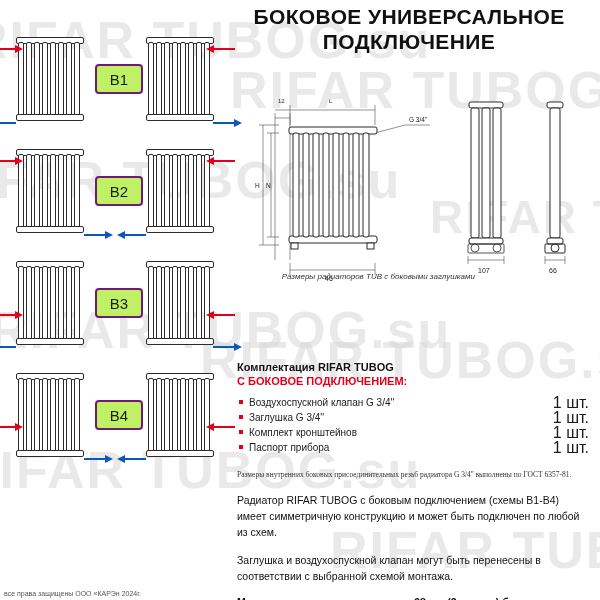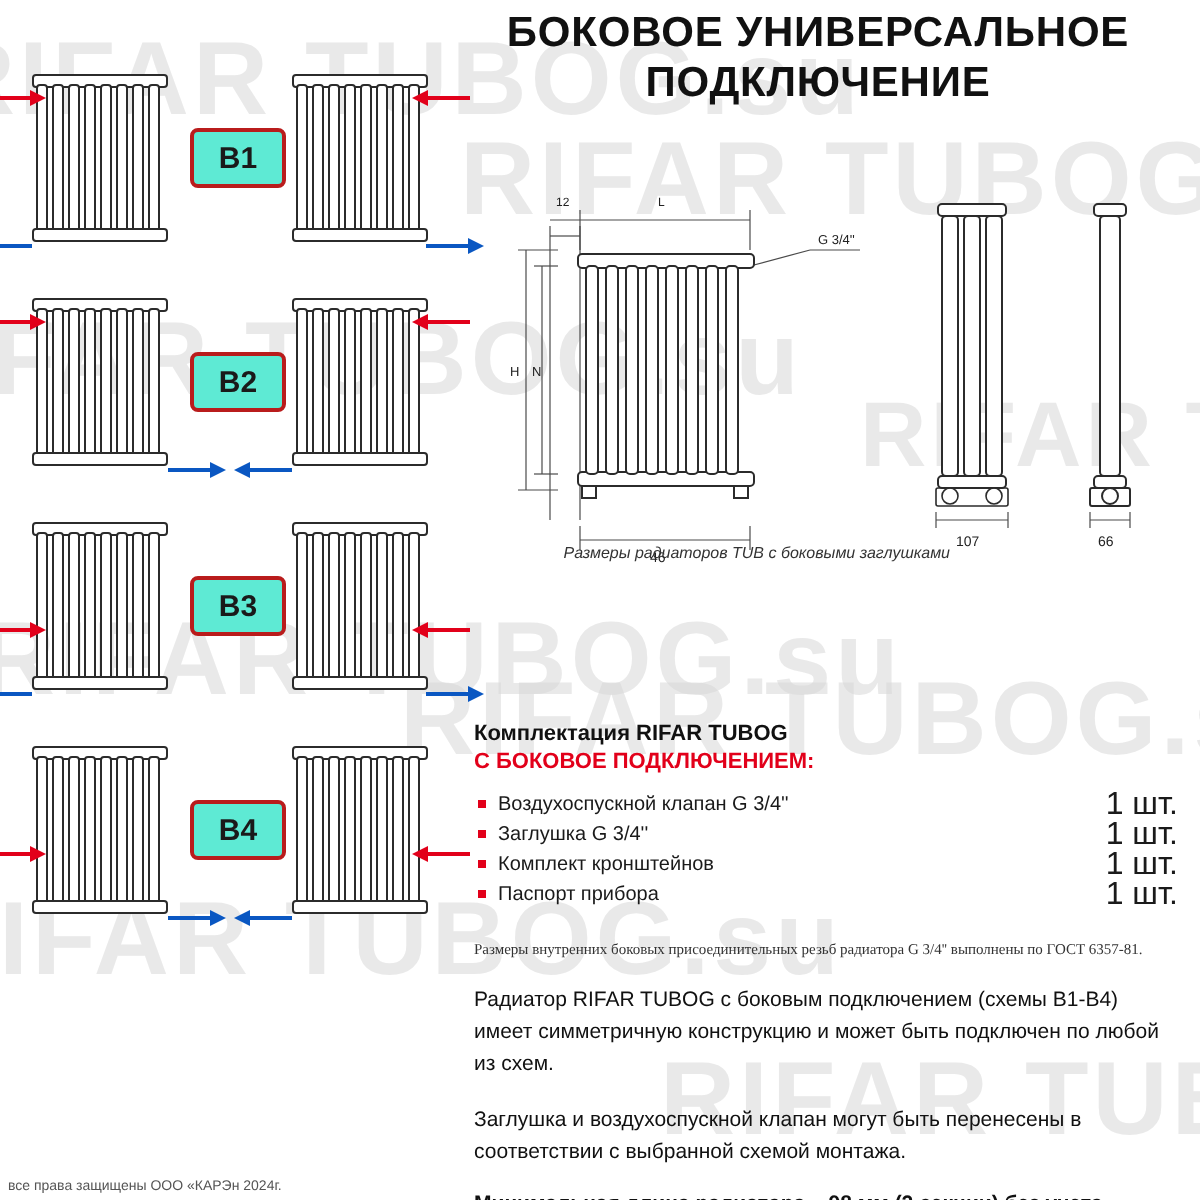--- a/index.html
+++ b/index.html
@@ -67,23 +67,23 @@
   .rad .cap{
     position:absolute;left:-2px;width:66px;height:5px;
     border:1px solid #2b2b2b;background:#fff;border-radius:2px;
   }
   .rad .cap.top{top:1px;}
   .rad .cap.bot{top:78px;}
 
   .label-box{
     position:absolute;left:95px;top:34px;
     width:44px;height:26px;
-    border:2px solid #b91c1c;border-radius:4px;
-    background:#5eead4;
-    font-size:15px;font-weight:bold;
+    border:2px solid #701a75;border-radius:4px;
+    background:#bef264;
+    font-size:15px;font-weight:normal;
     display:flex;align-items:center;justify-content:center;
   }
 
   
   .arrow{position:absolute;height:2px;width:22px;}
   .arrow.red{background:#e2001a;}
   .arrow.blue{background:#0a57c2;}
   .arrow::after{
     content:"";position:absolute;top:-3px;width:0;height:0;
     border-top:4px solid transparent;border-bottom:4px solid transparent;

